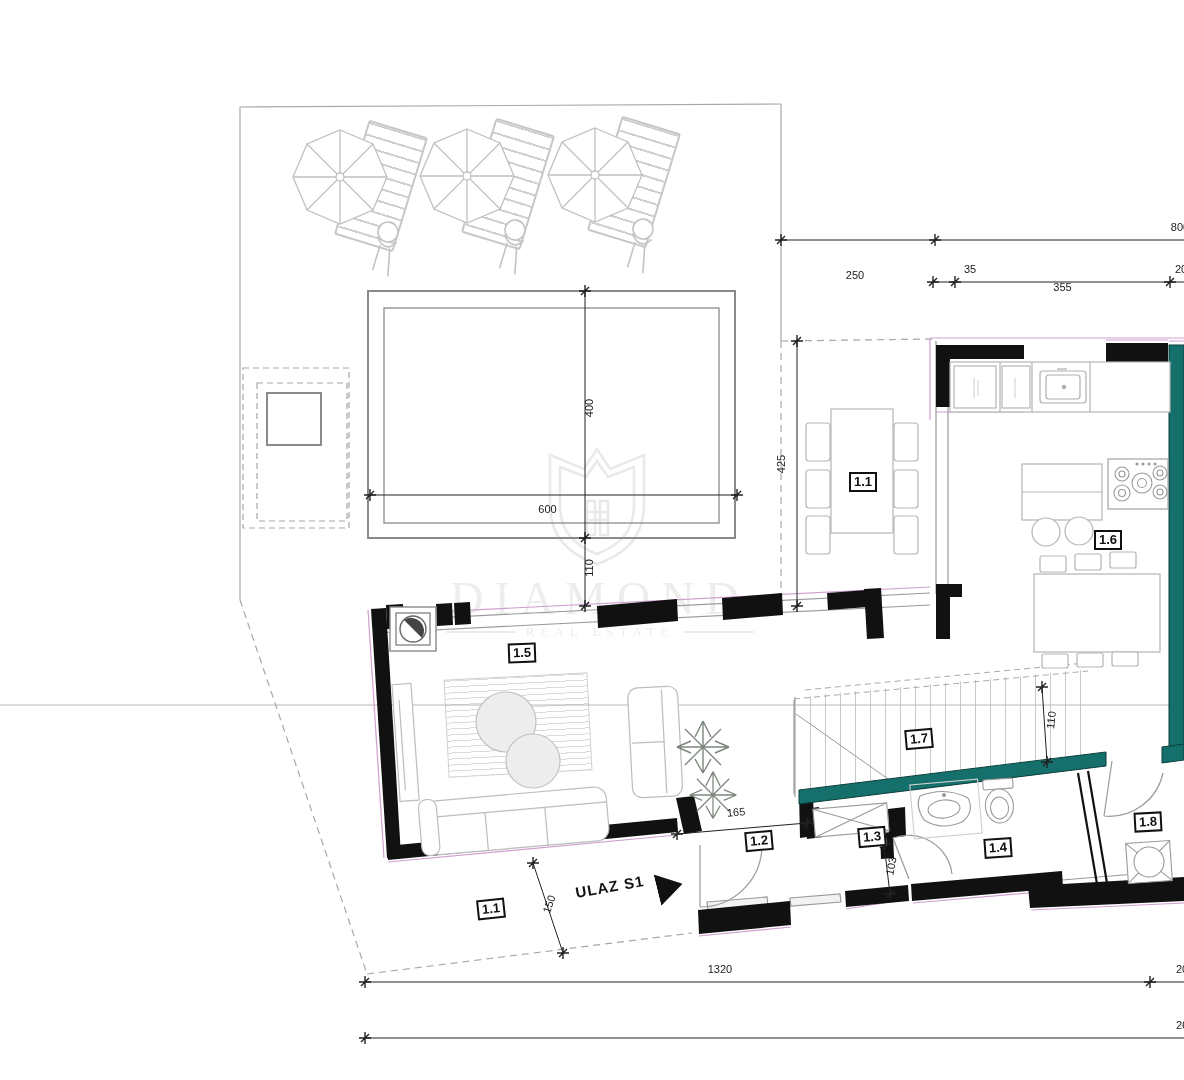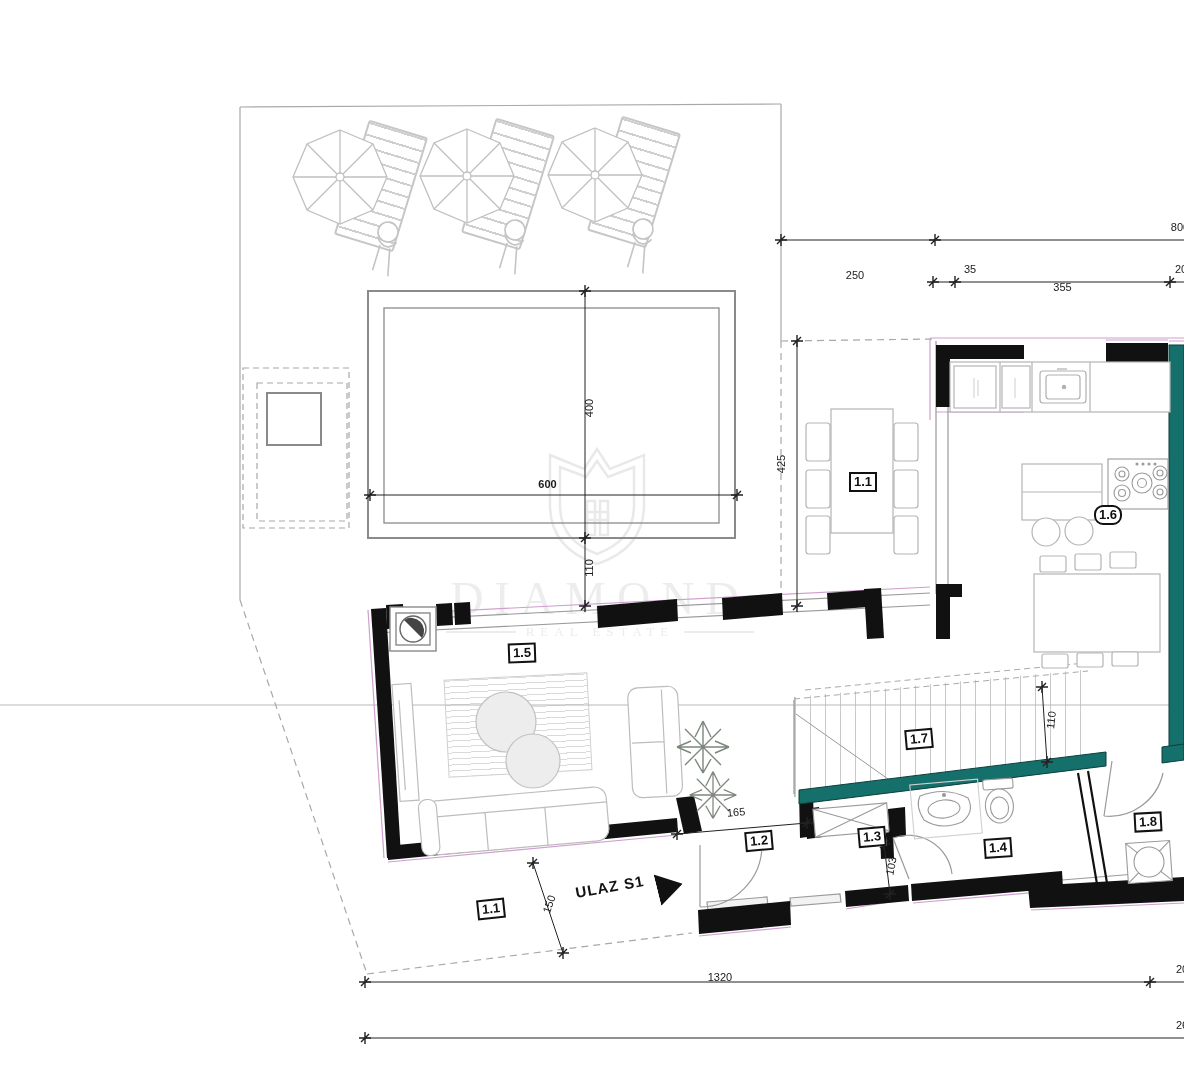--- a/index.html
+++ b/index.html
@@ -331,37 +331,37 @@
       <use href="#tk" transform="translate(365,1038)"></use>
     </g>
   </svg>
 
   <div class="dim" style="left:820px;top:221px;width:70px;margin-top:48px;">250</div>
   <div class="dim" style="left:1152px;top:221px;width:56px;">800</div>
   <div class="dim" style="left:956px;top:263px;width:28px;">35</div>
   <div class="dim" style="left:1040px;top:249px;width:45px;margin-top:32px;">355</div>
   <div class="dim" style="left:1166px;top:263px;width:30px;">20</div>
   <div class="dim" style="left:766px;top:458px;width:30px;transform:rotate(-90deg);">425</div>
-  <div class="dim" style="left:520px;top:478px;width:55px;font-weight:bold;">600</div>
+  <div class="dim" style="left:520px;top:503px;width:55px;">600</div>
   <div class="dim" style="left:574px;top:402px;width:30px;transform:rotate(-90deg);">400</div>
   <div class="dim" style="left:574px;top:562px;width:30px;transform:rotate(-90deg);">110</div>
   <div class="dim" style="left:1036px;top:714px;width:30px;transform:rotate(-83deg);">110</div>
   <div class="dim" style="left:716px;top:806px;width:40px;transform:rotate(-5deg);">165</div>
   <div class="dim" style="left:876px;top:860px;width:30px;transform:rotate(-80deg);">103</div>
   <div class="dim" style="left:534px;top:898px;width:30px;transform:rotate(-71deg);">150</div>
-  <div class="dim" style="left:690px;top:963px;width:60px;margin-top:8px;">1320</div>
+  <div class="dim" style="left:690px;top:963px;width:60px;">1320</div>
   <div class="dim" style="left:1164px;top:963px;width:36px;">20</div>
   <div class="dim" style="left:1164px;top:1019px;width:36px;">26</div>
 
   <div class="room" style="left:477px;top:899px;transform:rotate(-6deg);">1.1</div>
   <div class="room" style="left:745px;top:831px;transform:rotate(-5deg);">1.2</div>
   <div class="room" style="left:858px;top:827px;transform:rotate(-5deg);">1.3</div>
   <div class="room" style="left:984px;top:838px;transform:rotate(-4deg);">1.4</div>
   <div class="room" style="left:508px;top:643px;transform:rotate(-2deg);">1.5</div>
-  <div class="room" style="left:1094px;top:505px;border-radius:9px;">1.6</div>
+  <div class="room" style="left:1094px;top:530px;">1.6</div>
   <div class="room" style="left:905px;top:729px;transform:rotate(-5deg);">1.7</div>
   <div class="room" style="left:1134px;top:812px;transform:rotate(-3deg);">1.8</div>
   <div class="room" style="left:849px;top:472px;">1.1</div>
 
   <div class="ulaz">ULAZ S1</div>
   <div class="ulaz-arrow"></div>
 
 </div>
 
 </body></html>

